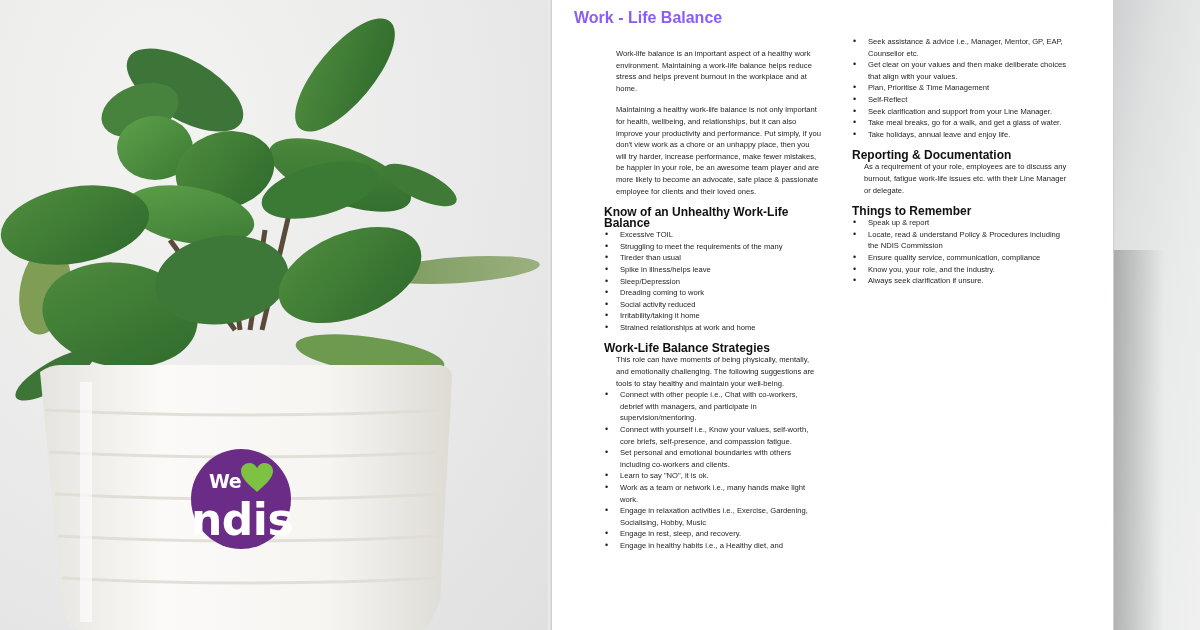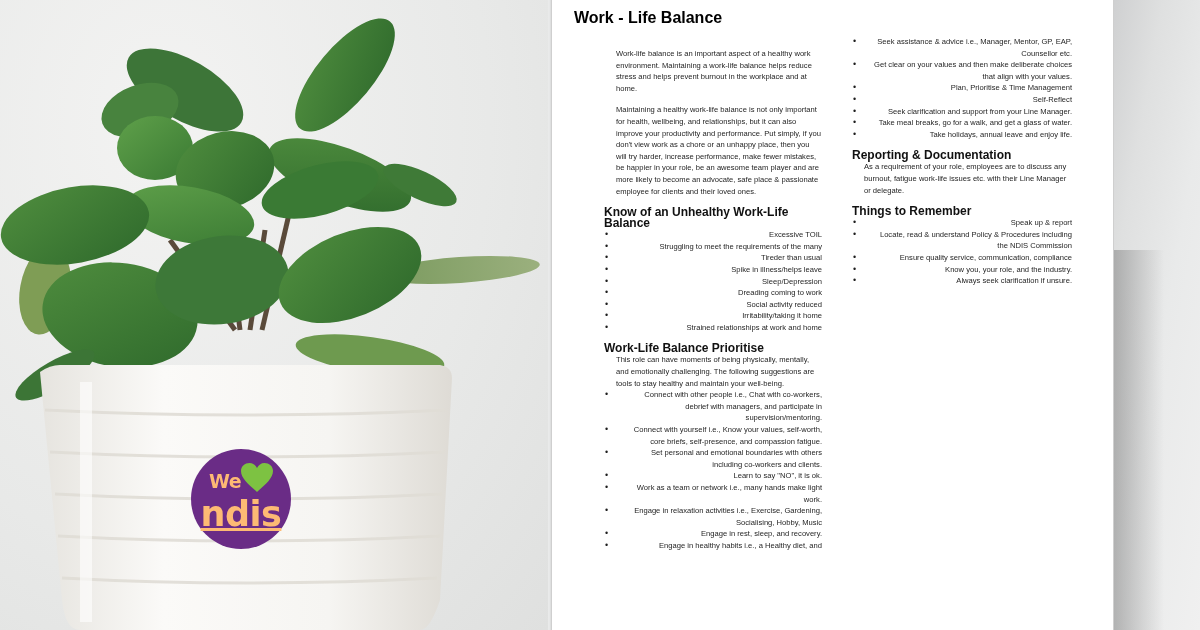--- a/index.html
+++ b/index.html
@@ -4,36 +4,36 @@
 <style>
   html, body { margin:0; padding:0; }
   body { width:1200px; height:630px; overflow:hidden; position:relative; background:#e9eaea; font-family:"Liberation Sans", sans-serif; }
 
   
   .photo { position:absolute; left:0; top:0; width:548px; height:630px; overflow:hidden;
     background: radial-gradient(ellipse at 30% 20%, #f3f3f2 0%, #e8e9e8 60%, #dfe0df 100%); }
   .photo svg { position:absolute; left:0; top:0; }
 
   .badge { position:absolute; left:191px; top:449px; width:100px; height:100px; border-radius:50%;
-    background:#6a2c86; color:#fdba74; text-align:center; }
+    background:#6a2c86; color:#ffffff; text-align:center; }
   .badge .we { position:absolute; left:18px; top:21px; font-size:19px; font-weight:bold; font-family:"DejaVu Sans", sans-serif; letter-spacing:-0.5px; }
   .badge .heart { position:absolute; left:49px; top:14px; width:34px; height:30px; }
-  .badge .ndis { position:absolute; left:0; right:0; top:45px; font-size:35px; font-weight:bold; font-family:"DejaVu Sans", sans-serif; letter-spacing:-0.5px;text-decoration:underline; }
+  .badge .ndis { position:absolute; left:0; right:0; top:45px; font-size:44px; font-weight:bold; font-family:"DejaVu Sans", sans-serif; letter-spacing:-0.5px; }
 
   
   .doc { position:absolute; left:551px; top:-2px; width:561px; height:640px; background:#fff;
     border-left:1px solid #cfcfcf; border-right:1px solid #cfcfcf; box-shadow:0 0 2px rgba(0,0,0,0.15); }
-  .doc-title { position:absolute; left:22px; top:11px; font-size:16px; font-weight:bold; color:#000000; }
+  .doc-title { position:absolute; left:22px; top:11px; font-size:16px; font-weight:bold; color:#8b5cf6; }
   .col { position:absolute; font-family:"Liberation Sans", sans-serif; font-size:7.6px; line-height:11.6px; color:#1e1e1e; }
   .col1 { left:52px; top:50px; width:218px; }
   .col2 { left:300px; top:38px; width:220px; }
   .col p { margin:0 0 10px 12px; }
   .col h4 { margin:0; font-size:12px; font-weight:bold; line-height:11px; color:#111; }
   .col ul { list-style:none; margin:0 0 10px 0; padding:0; }
-  .col li { position:relative; padding-left:16px;text-align:right; }
+  .col li { position:relative; padding-left:16px; }
   .col li::before { content:"\2022"; position:absolute; left:1px; top:0; font-size:9px; }
 
   
   .right-bg { position:absolute; left:1114px; top:0; width:86px; height:630px;
     background: linear-gradient(100deg, #cfd0d1 0%, #dfe0e0 25%, #e9eaea 55%, #f0f0f0 100%); }
   .right-shadow { position:absolute; left:1114px; top:250px; width:50px; height:380px;
     background: linear-gradient(90deg, rgba(110,110,110,0.45), rgba(150,150,150,0.0)); }
 </style>
 </head>
 <body>
@@ -121,21 +121,21 @@
       <li>Struggling to meet the requirements of the many</li>
       <li>Tireder than usual</li>
       <li>Spike in illness/helps leave</li>
       <li>Sleep/Depression</li>
       <li>Dreading coming to work</li>
       <li>Social activity reduced</li>
       <li>Irritability/taking it home</li>
       <li>Strained relationships at work and home</li>
     </ul>
 
-    <h4>Work-Life Balance Prioritise</h4>
+    <h4>Work-Life Balance Strategies</h4>
     <p style="margin-bottom:0">This role can have moments of being physically, mentally, and emotionally challenging. The following suggestions are tools to stay healthy and maintain your well-being.</p>
     <ul>
       <li>Connect with other people i.e., Chat with co-workers, debrief with managers, and participate in supervision/mentoring.</li>
       <li>Connect with yourself i.e., Know your values, self-worth, core briefs, self-presence, and compassion fatigue.</li>
       <li>Set personal and emotional boundaries with others including co-workers and clients.</li>
       <li>Learn to say "NO", it is ok.</li>
       <li>Work as a team or network i.e., many hands make light work.</li>
       <li>Engage in relaxation activities i.e., Exercise, Gardening, Socialising, Hobby, Music</li>
       <li>Engage in rest, sleep, and recovery.</li>
       <li>Engage in healthy habits i.e., a Healthy diet, and</li>

